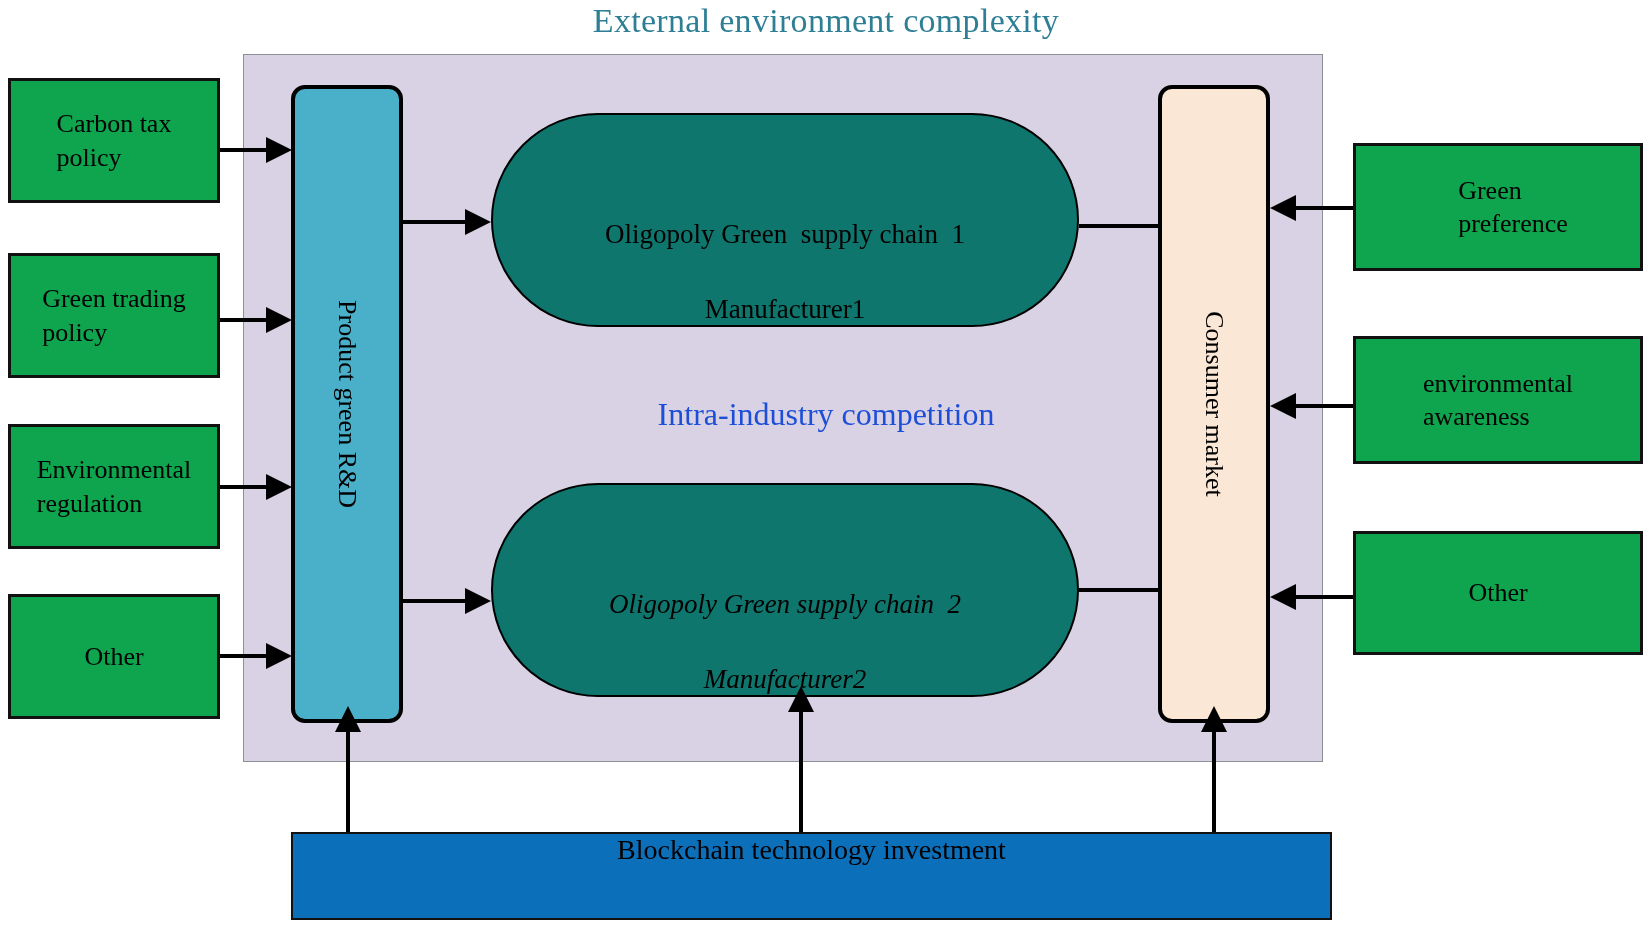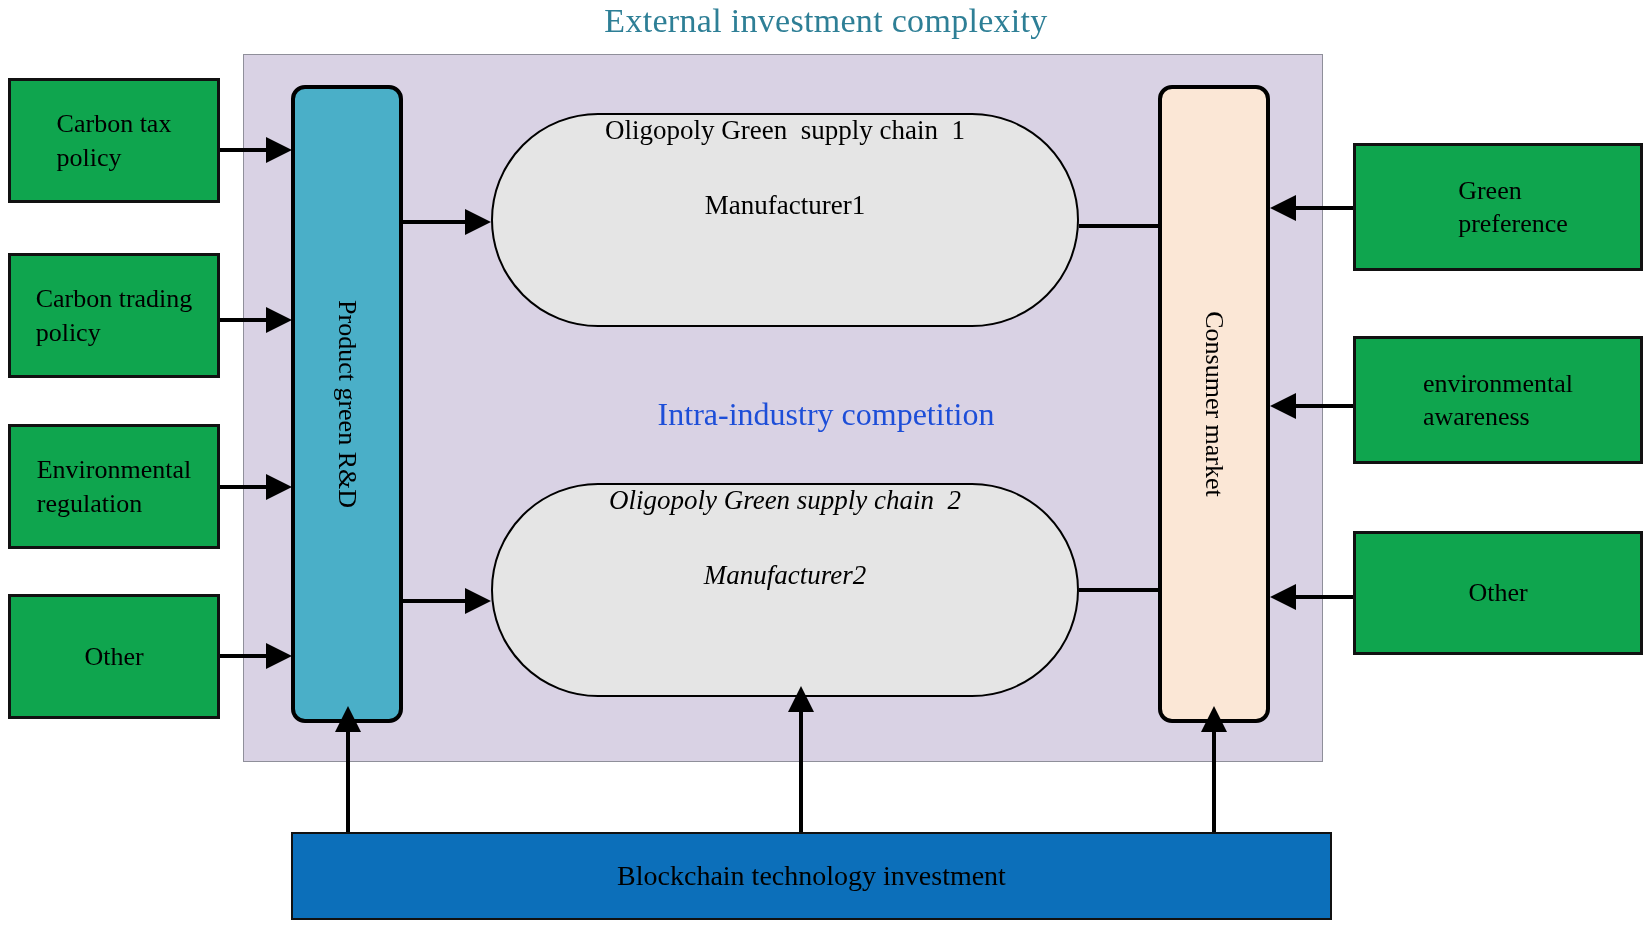--- a/index.html
+++ b/index.html
@@ -74,28 +74,28 @@
     white-space: nowrap;
     font-size: 26px;
     color: #000000;
   }
   #pillar-rd { background: #4aafc8; }
   #pillar-market { background: #fbe7d6; }
 
   
   .chain {
     position: absolute;
-    background: #e5e5e5;
+    background: #0f766e;
     border: 2px solid #000000;
     border-radius: 120px;
     box-sizing: border-box;
     display: flex;
     flex-direction: column;
     align-items: center;
-    justify-content: flex-start;
+    justify-content: flex-end;
     color: #000000;
   }
   .chain .line1 {
     font-size: 27px;
     white-space: pre;
     margin-bottom: 44px;
   }
   .chain .line2 {
     font-size: 27px;
     white-space: pre;
@@ -117,21 +117,21 @@
   .blockchain {
     position: absolute;
     left: 291px;
     top: 832px;
     width: 1041px;
     height: 88px;
     background: #0c6fba;
     border: 2px solid #111111;
     box-sizing: border-box;
     display: flex;
-    align-items: center;
+    align-items: flex-start;
     justify-content: center;
     font-size: 28px;
     color: #000000;
     white-space: pre;
   }
 
   
   .arrow-h { position: absolute; height: 0; }
   .arrow-h .shaft {
     position: absolute;
@@ -163,30 +163,30 @@
     border-left: 13px solid transparent;
     border-right: 13px solid transparent;
     border-bottom: 26px solid #000000;
   }
 </style>
 </head>
 <body>
 
 <div id="stage">
 
-  <div class="title">External investment complexity</div>
+  <div class="title">External environment complexity</div>
 
   <div class="env-box"></div>
 
   <div class="green-box" style="left:8px; top:78px; width:212px; height:125px;">
     <span>Carbon tax
 policy</span>
   </div>
   <div class="green-box" style="left:8px; top:253px; width:212px; height:125px;">
-    <span>Carbon trading
+    <span>Green trading
 policy</span>
   </div>
   <div class="green-box" style="left:8px; top:424px; width:212px; height:125px;">
     <span>Environmental
 regulation</span>
   </div>
   <div class="green-box" style="left:8px; top:594px; width:212px; height:125px;">
     <span>Other</span>
   </div>
 

